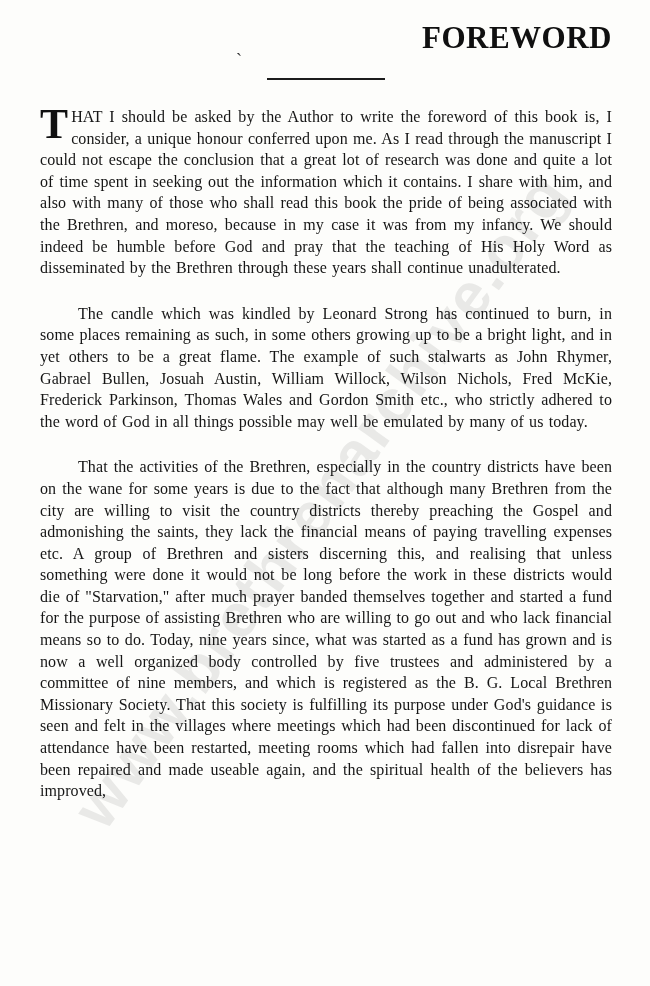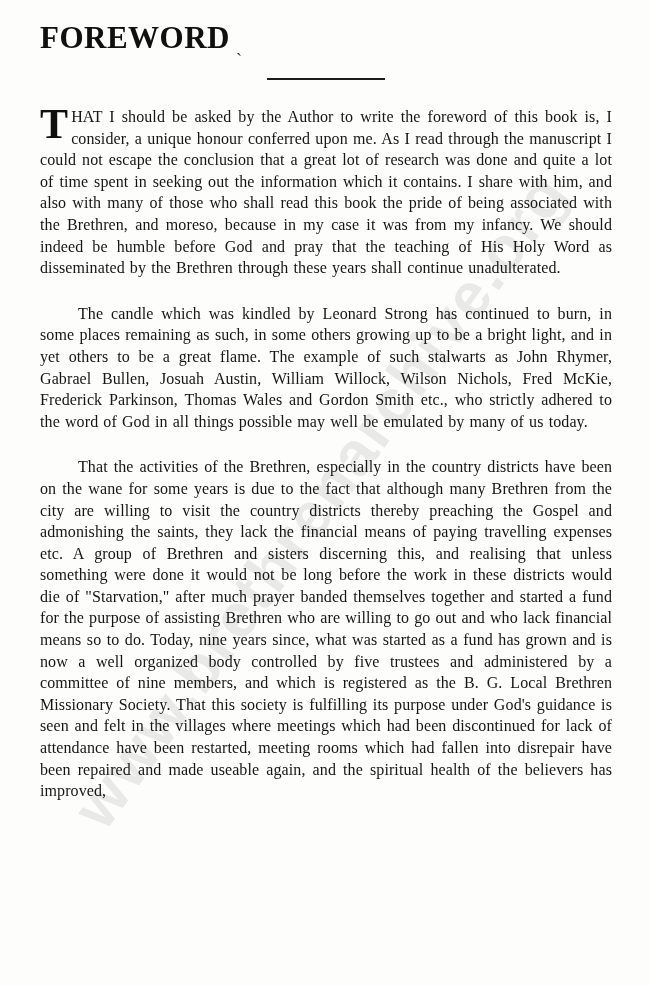--- a/index.html
+++ b/index.html
@@ -12,21 +12,21 @@
     overflow: hidden;
     font-family: "Liberation Serif", "DejaVu Serif", serif;
     color: #151515;
   }
   .content {
     position: relative;
     z-index: 1;
     padding: 12px 38px 0 40px;
   }
   .title {
-    text-align: left;
+    text-align: right;
     font-size: 31px;
     font-weight: bold;
     letter-spacing: 0.5px;
     margin: 8px 0 0 0;
     color: #101010;
   }
   .scan-mark {
     position: absolute;
     left: 236px;
     top: 50px;

